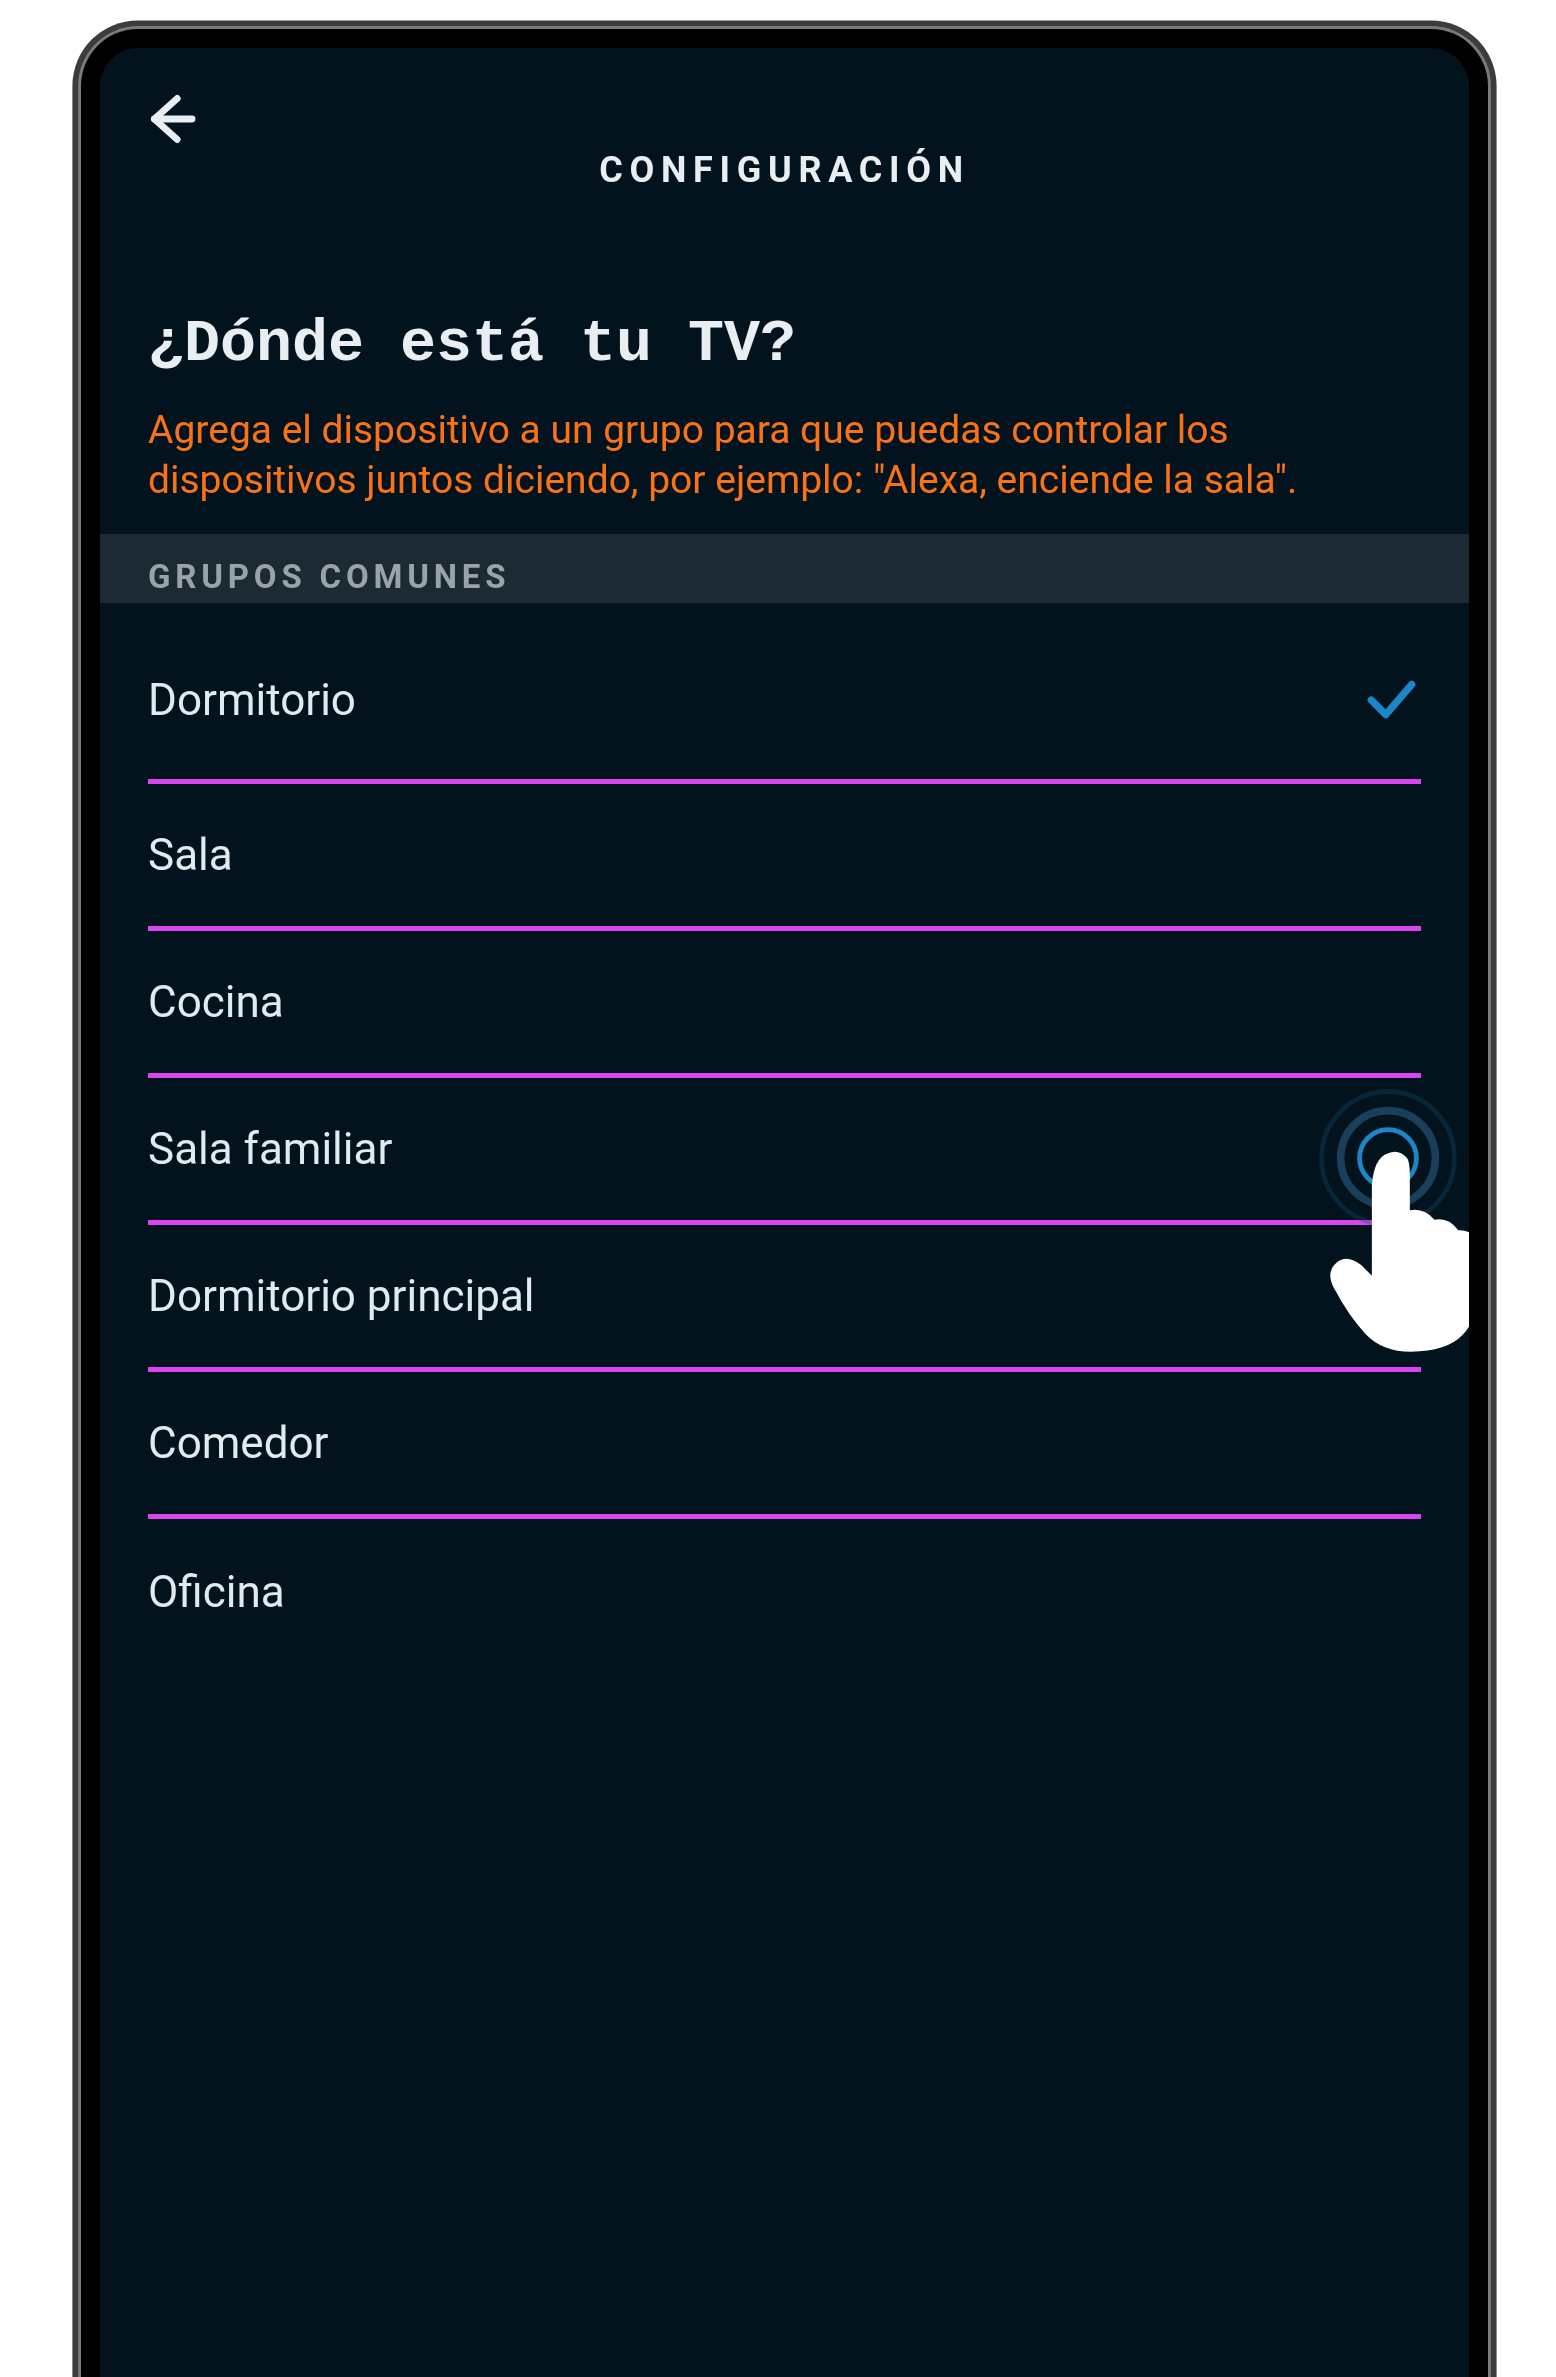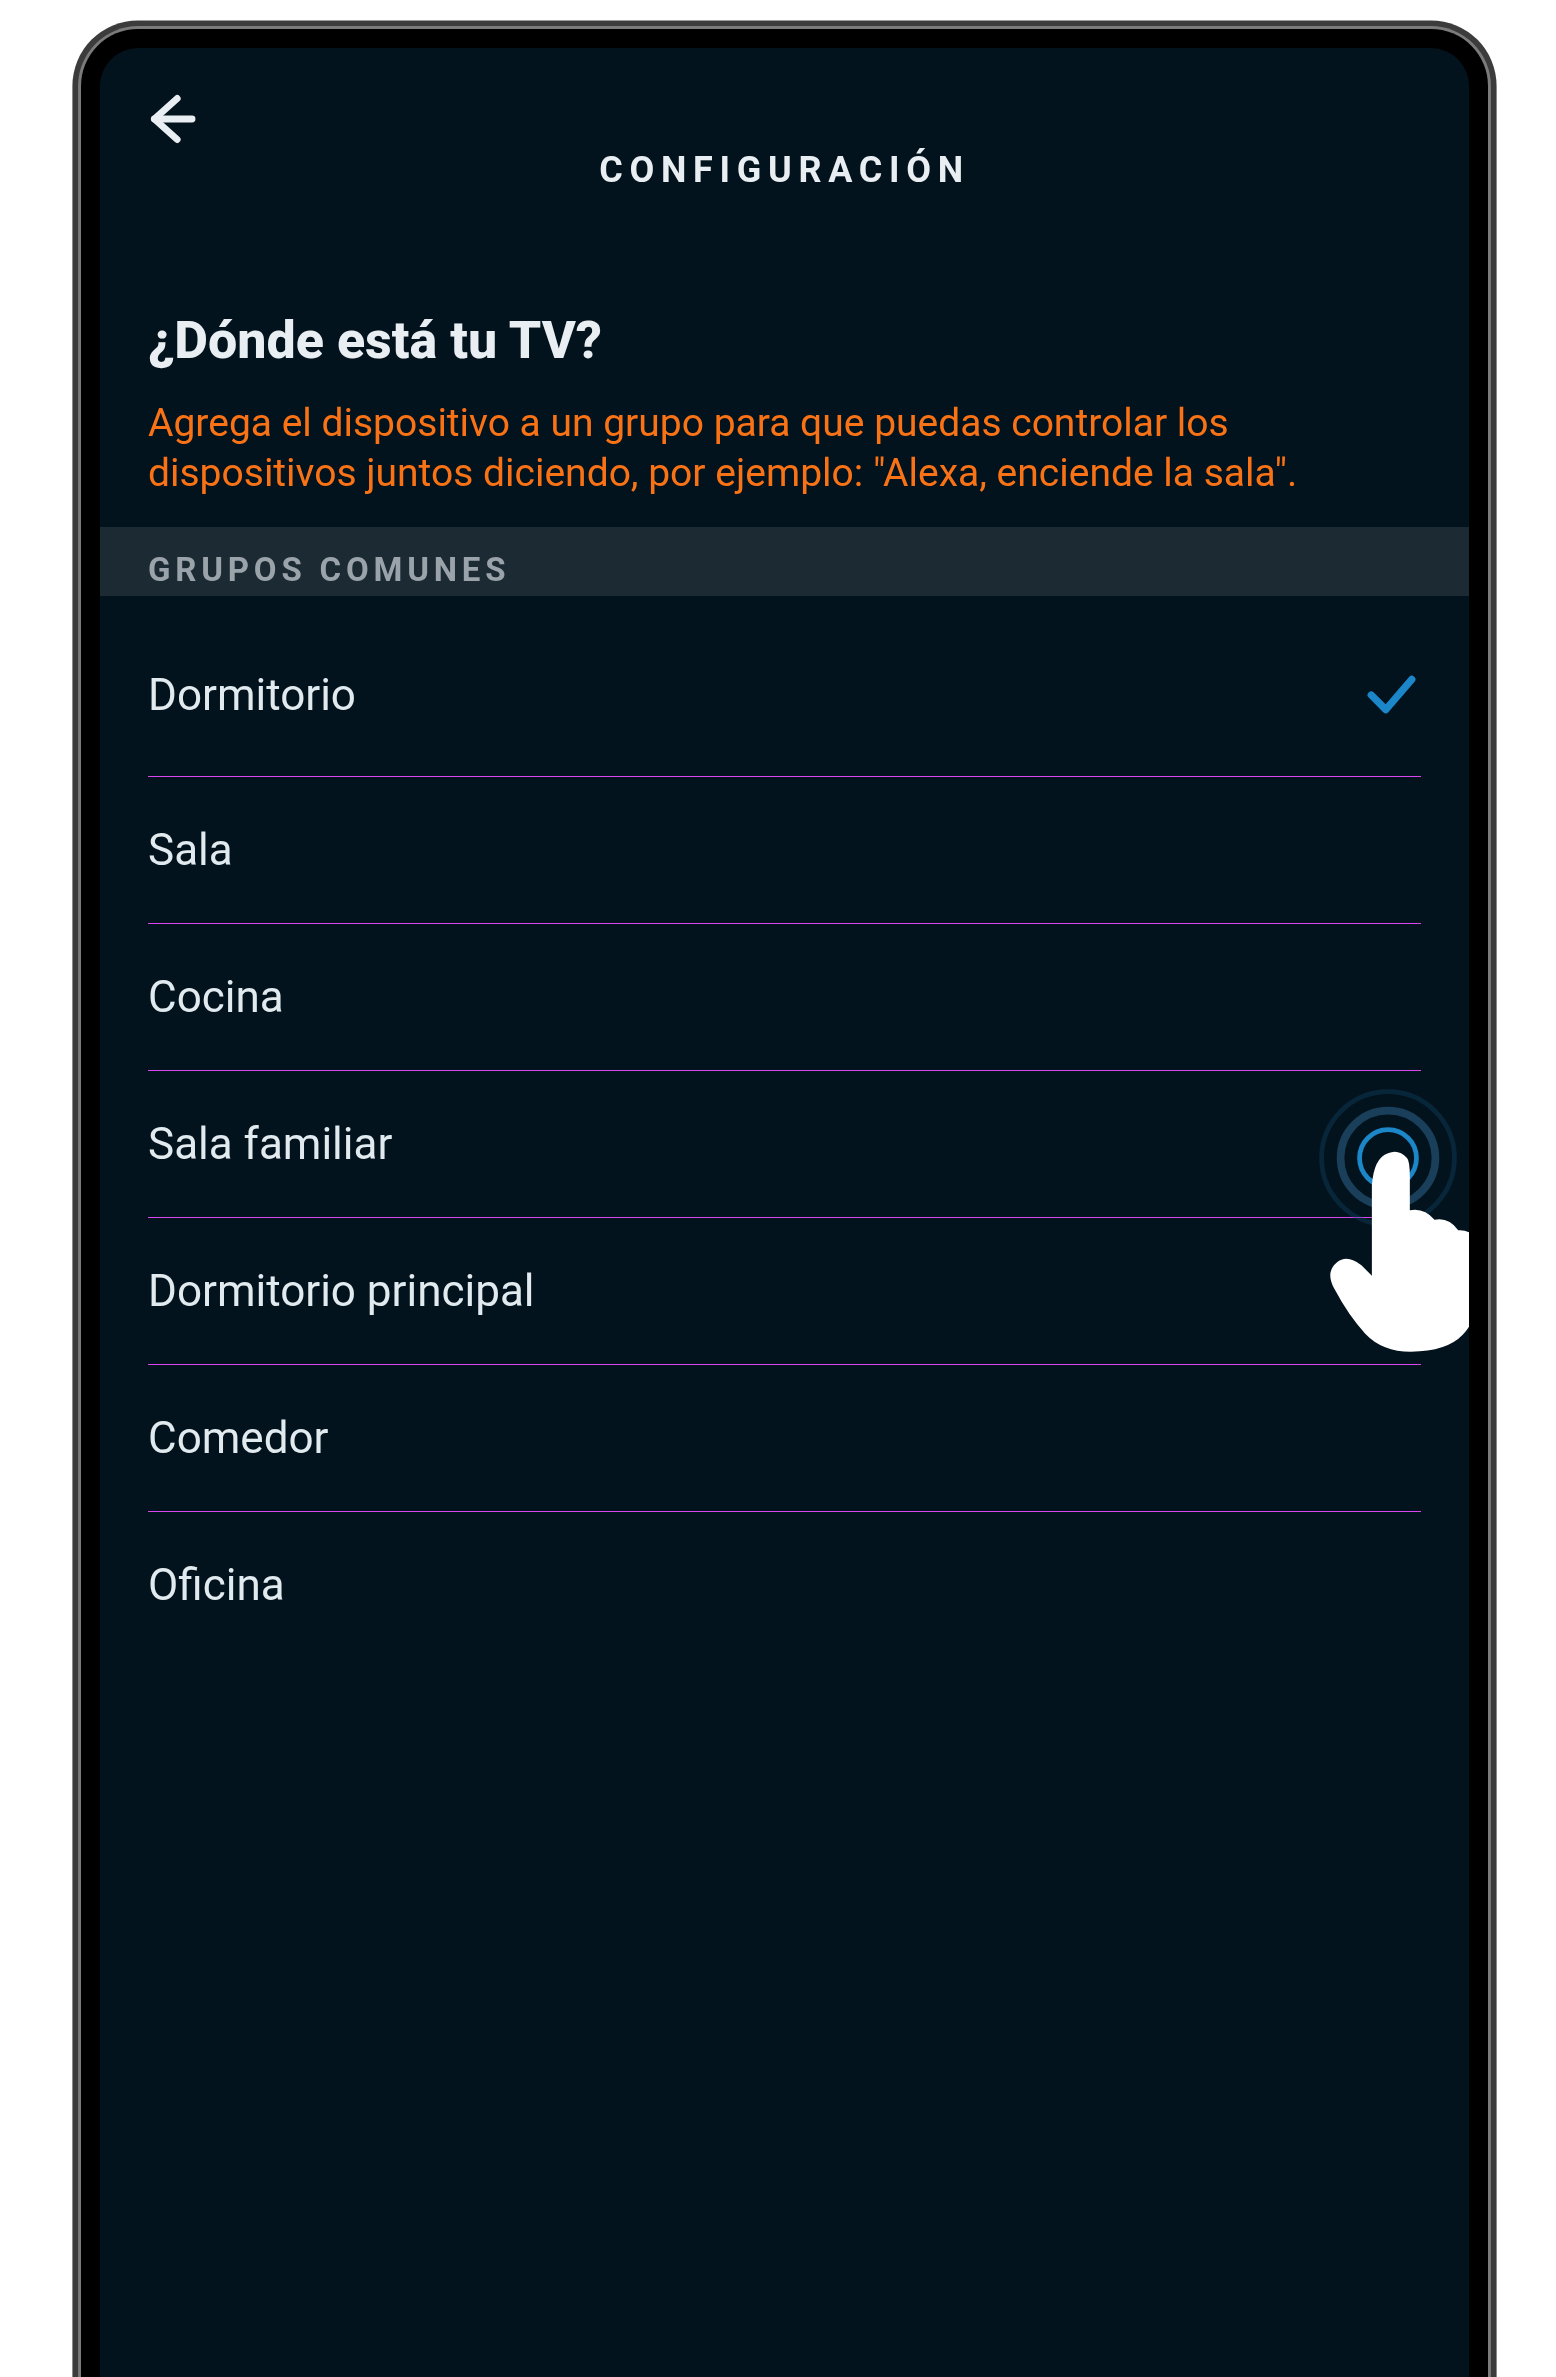--- a/index.html
+++ b/index.html
@@ -64,24 +64,25 @@
       color: #e8eef1;
     }
 
     .content {
       flex: 1;
       overflow: hidden;
       position: relative;
     }
 
     .heading {
-      font-size: 52px;
+      font-size: 60px;
       font-weight: 800;
       padding: 119px 48px 28.5px 48px;
       color: #e8eef1;
+      font-family: Liberation Mono, monospace;
     }
     .subheading {
       font-size: 39px;
       font-weight: 400;
       padding: 0 48px 28.5px 48px;
       color: #f97316;
       line-height: 1.28;
     }
     .section-label-bar {
       background: #1c2a33;
@@ -98,21 +99,21 @@
     
     .group-list {
       padding: 0 48px;
     }
     .group-row {
       position: relative;
       display: flex;
       align-items: center;
       justify-content: space-between;
       height: 147px;
-      border-bottom: 1px solid #d946ef;
+      border-bottom: 5px solid #d946ef;
       cursor: pointer;
     }
     .group-row:first-child { height: 181px; padding-top: 19px; }
     .group-row.last-visible { border-bottom: none; align-items: center; }
     .group-label {
       font-size: 44px;
       color: #e1eaee;
     }
     .group-row.clip .group-label {
       

